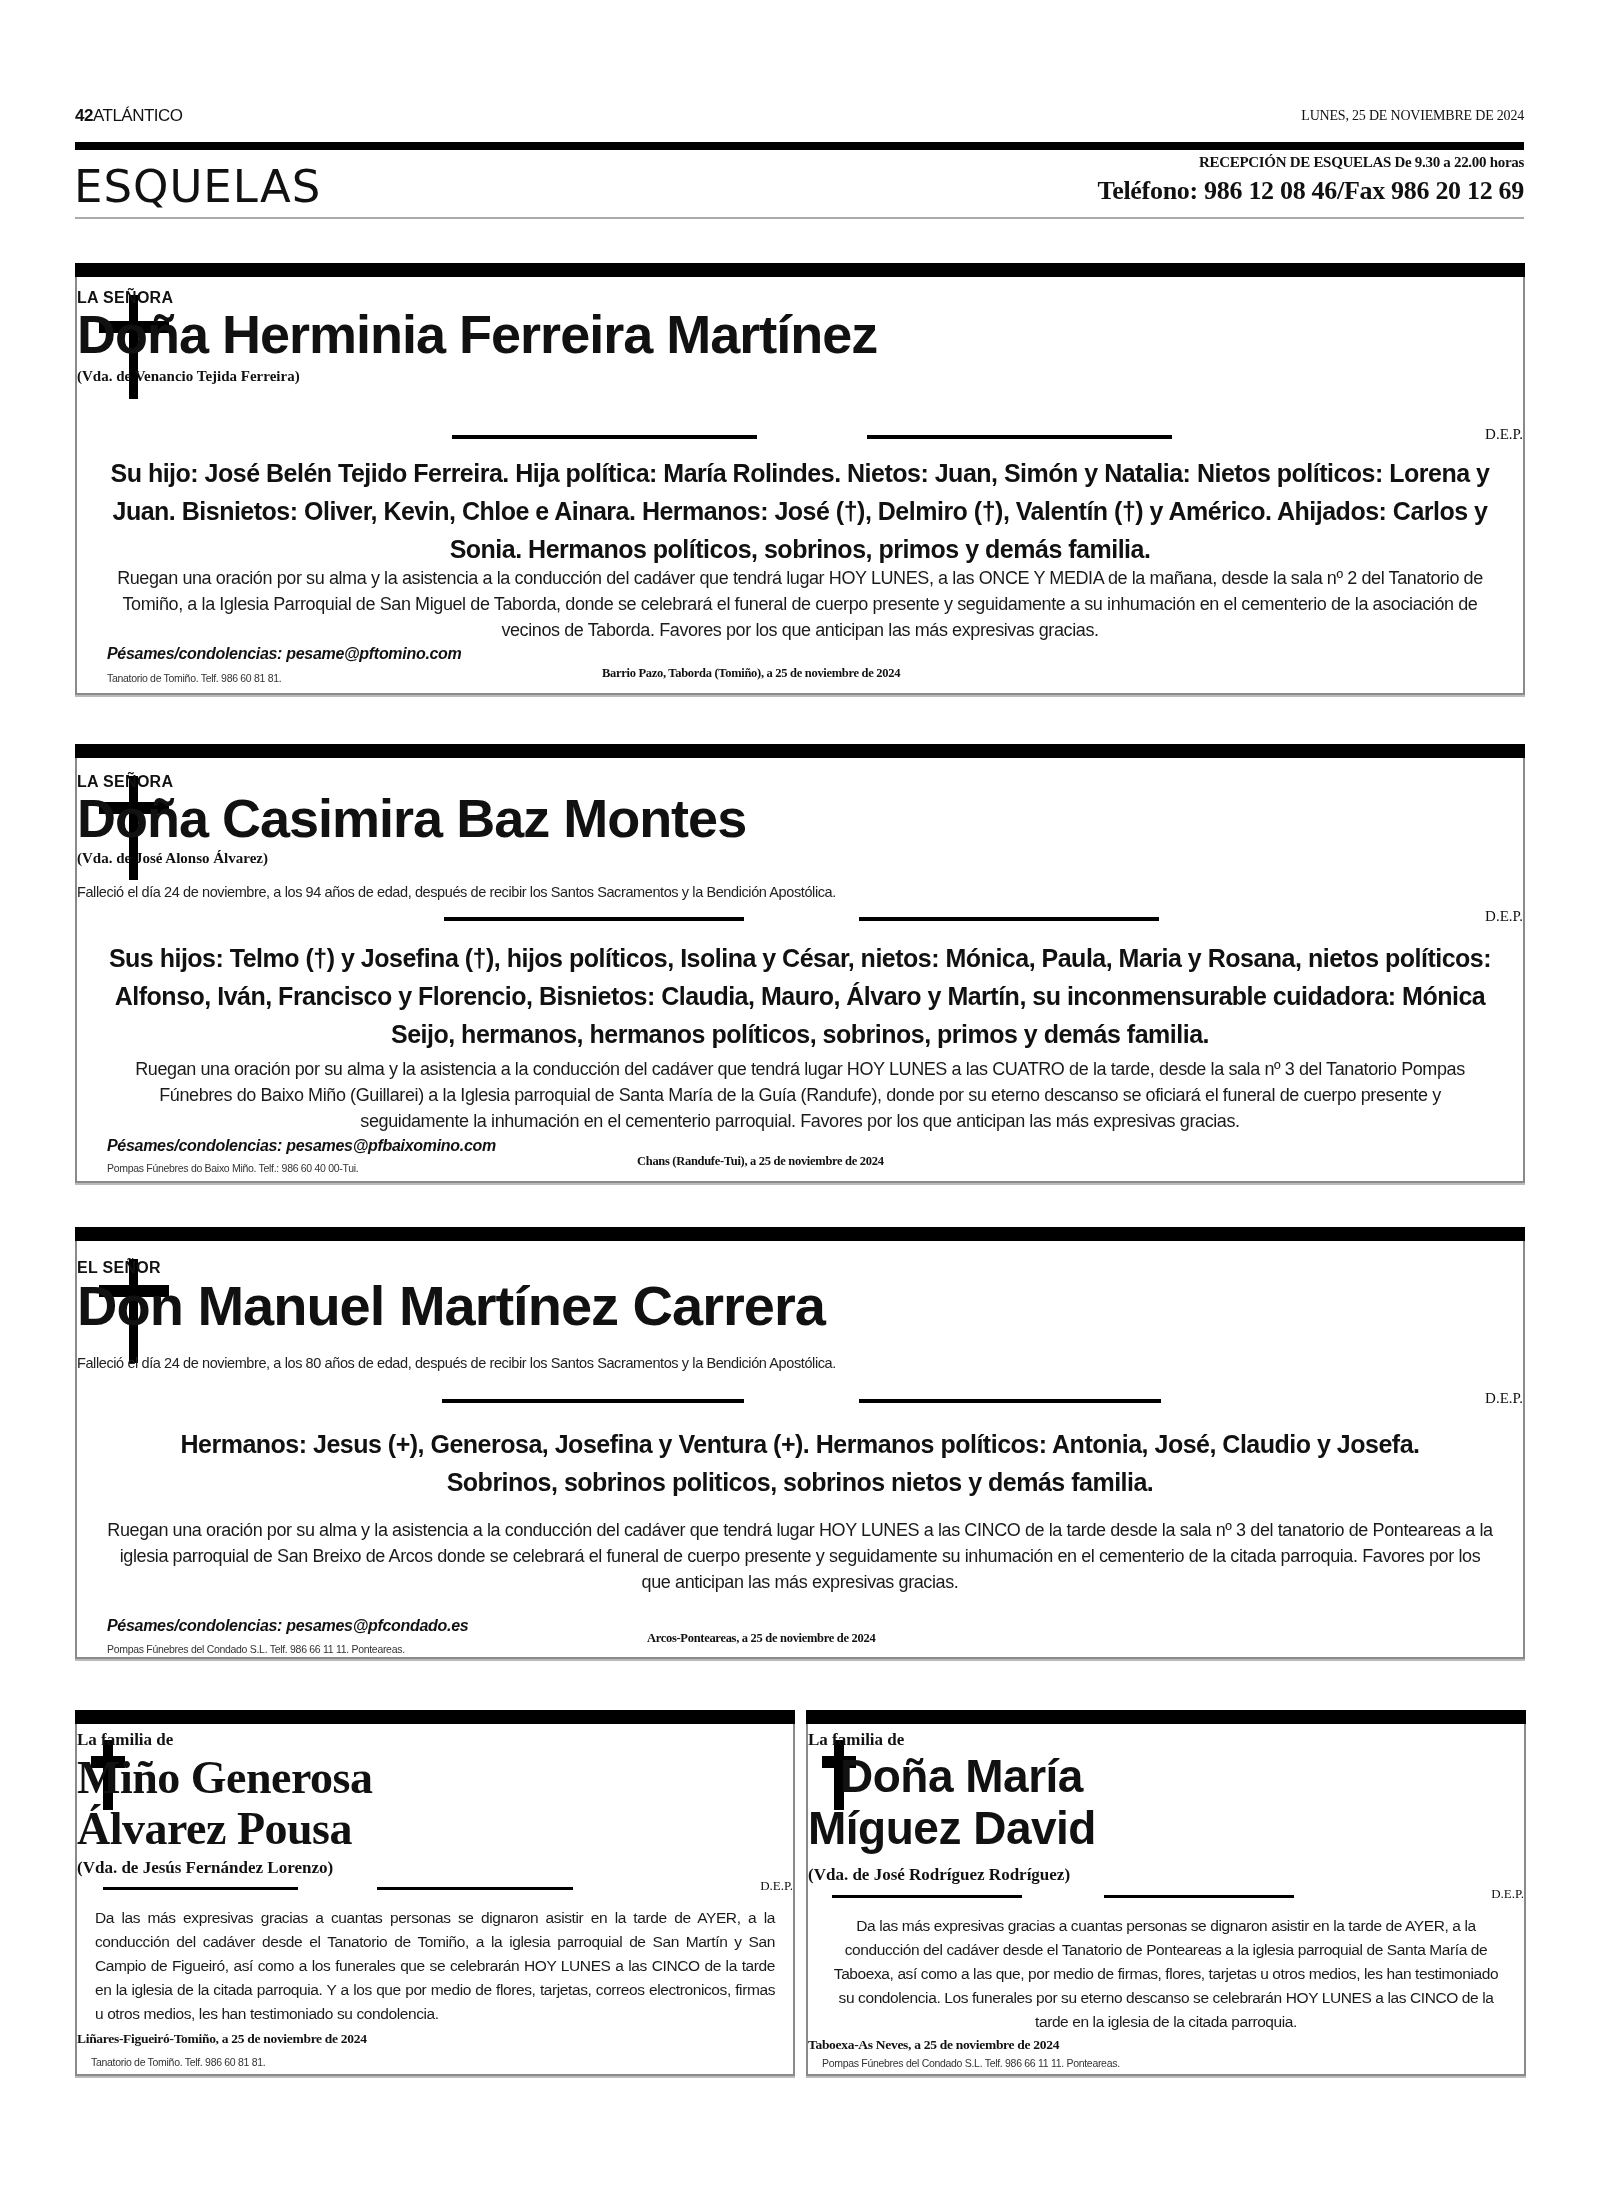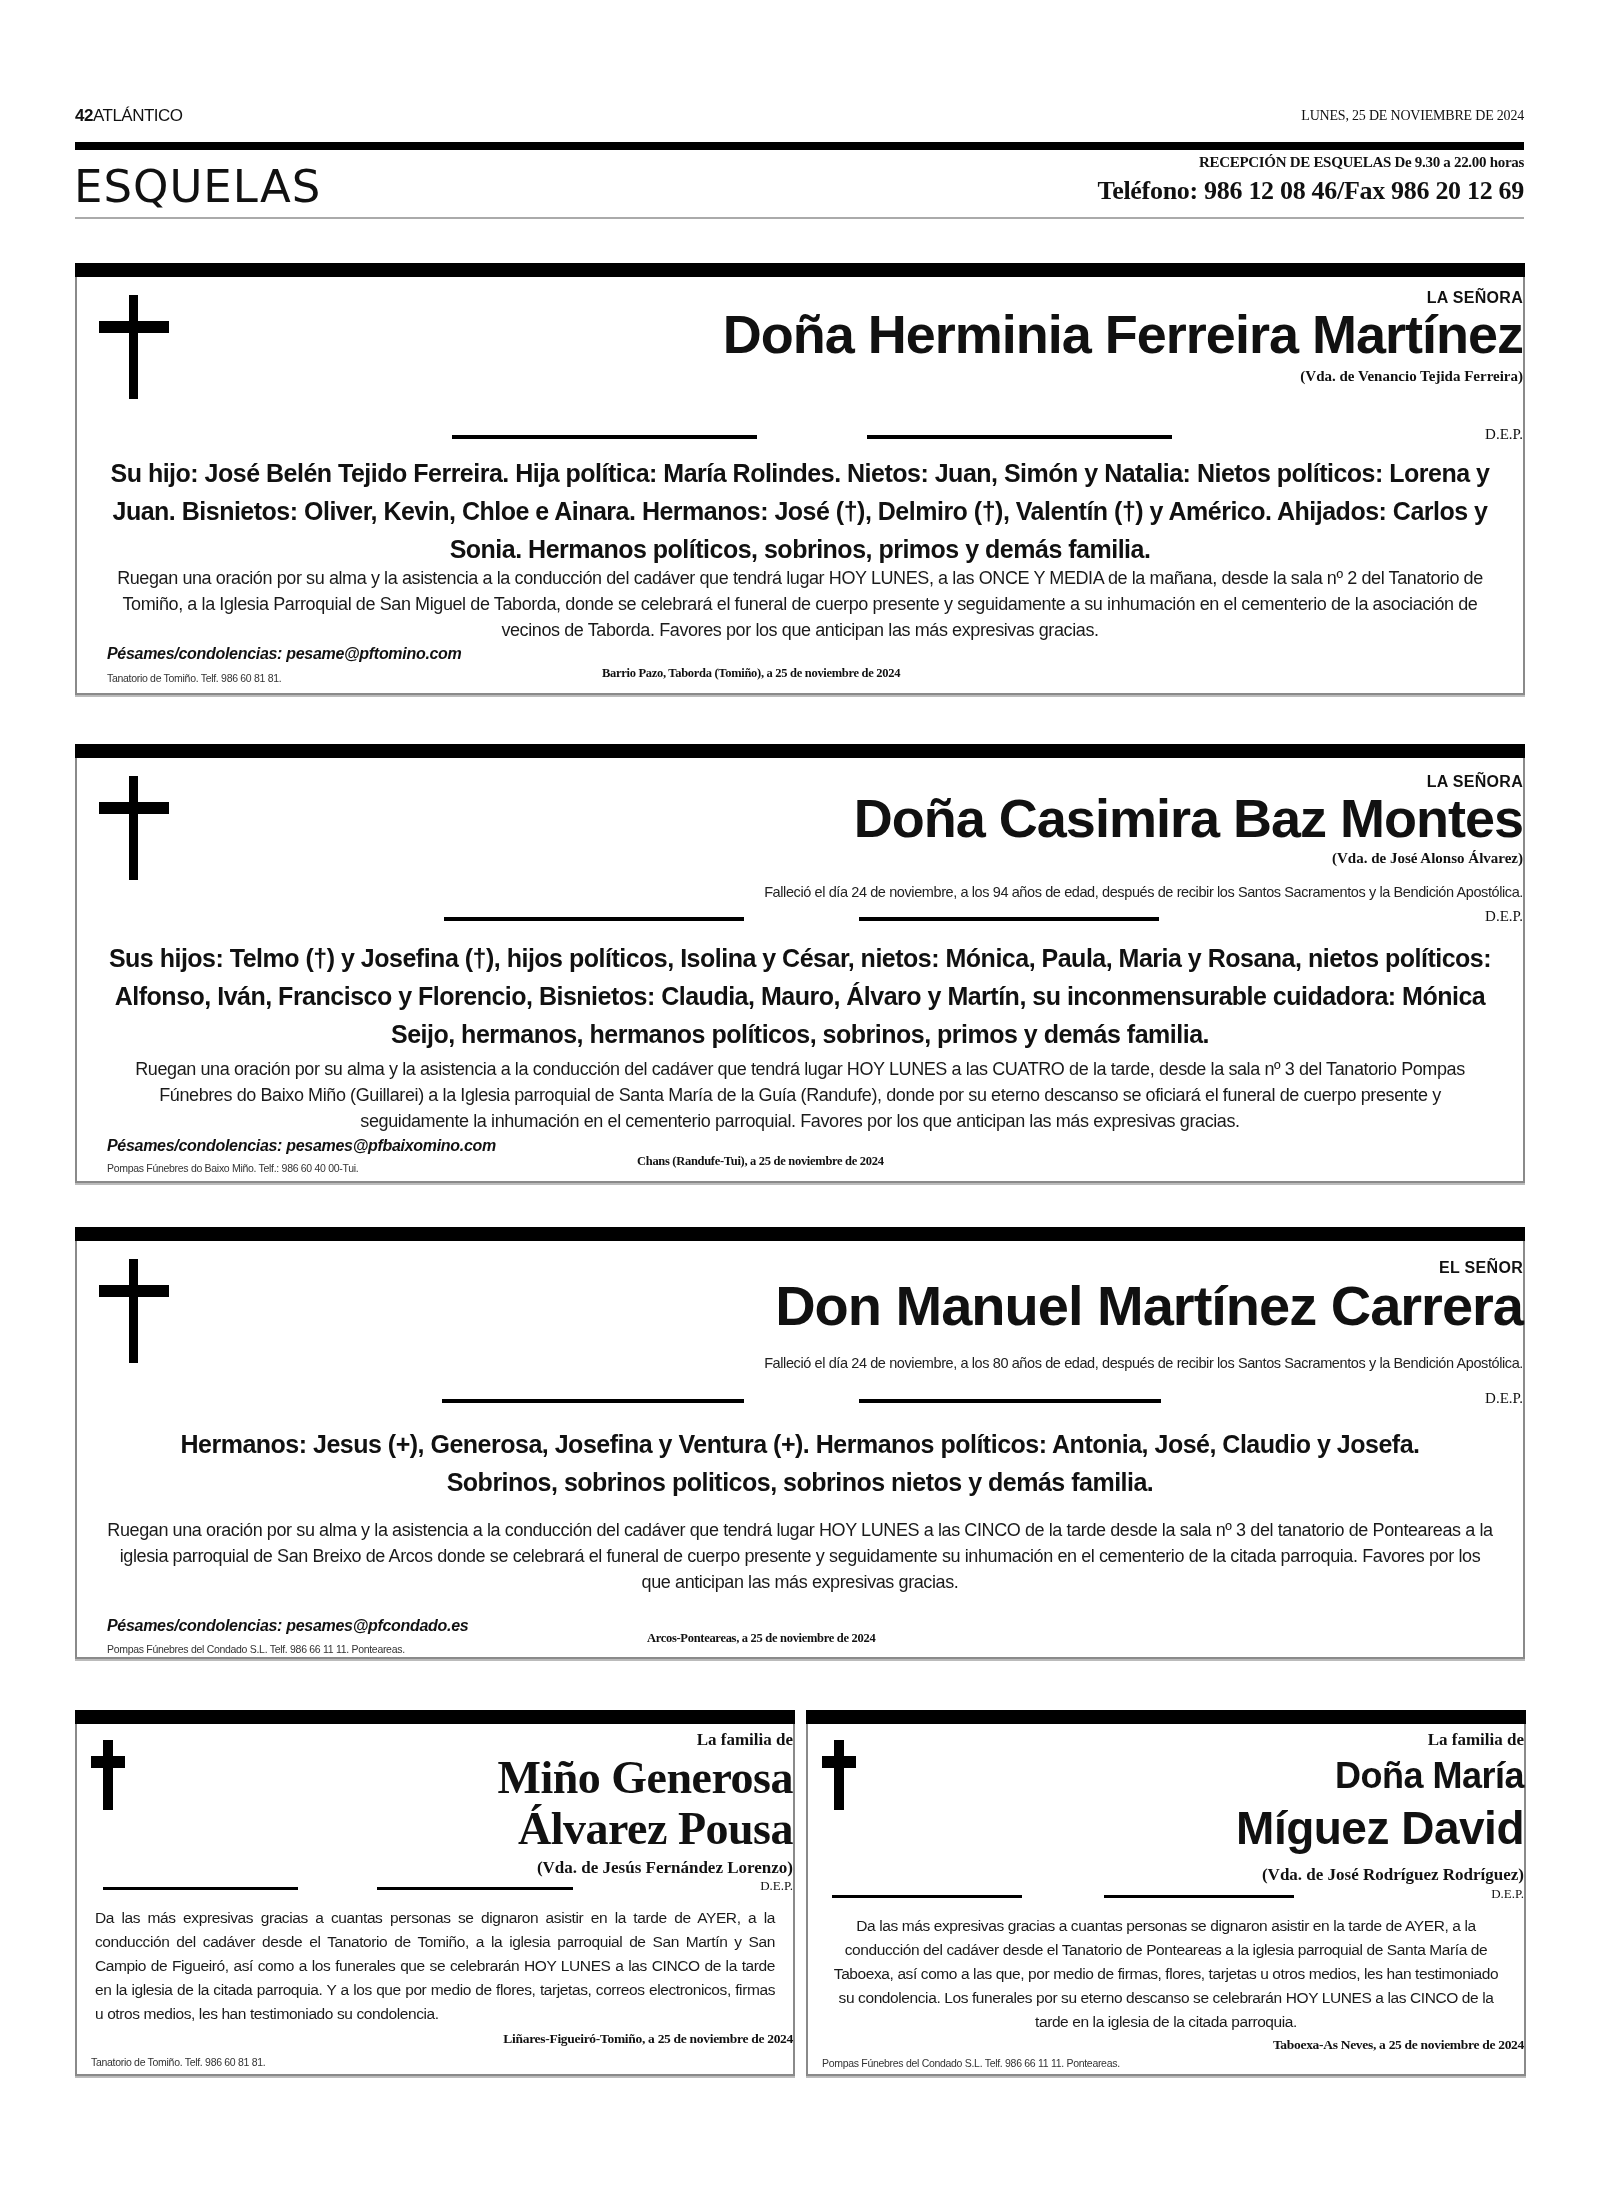--- a/index.html
+++ b/index.html
@@ -15,21 +15,21 @@
   #reception { right:76px; top:154px; font-size:15px; font-weight:bold; font-family:"Liberation Serif", serif; letter-spacing:-0.3px;}
   #phones { right:76px; top:176px; font-size:26px; font-weight:bold; font-family:"Liberation Serif", serif; letter-spacing:-0.3px;}
   #rule-thin { left:75px; width:1449px; top:217px; height:2px; background:#aaa; }
 
   
   .box { position:absolute; border:2px solid #8a8a8a; border-top:none; box-sizing:border-box; background:#fff; box-shadow:0 2px 0 #bbb; }
   .box .topbar { position:absolute; left:-2px; right:-2px; top:0; height:14px; background:#000; }
   .cross { position:absolute; }
   .cross .v { position:absolute; background:#000; }
   .cross .h { position:absolute; background:#000; }
-  .center { position:absolute; left:0; right:0; text-align:right; white-space:nowrap; }
+  .center { position:absolute; left:0; right:0; text-align:left; white-space:nowrap; }
   .title-small { font-size:16px; font-weight:bold; letter-spacing:0.3px; font-family:"Liberation Sans Narrow","Liberation Sans", sans-serif; }
   .name { font-weight:bold; letter-spacing:-1px; font-family:"Liberation Sans", sans-serif; }
   .widow { font-size:15px; font-weight:bold; font-family:"Liberation Serif", serif; }
   .died { font-size:14.5px; font-family:"Liberation Sans", sans-serif; letter-spacing:-0.4px; color:#222; }
   .dep-row { position:absolute; left:0; right:0; height:20px; }
   .dep-row .line { position:absolute; top:9px; height:4px; background:#000; }
   .dep-row .dep { position:absolute; left:0; right:0; text-align:right; font-size:15px; font-family:"Liberation Serif", serif; top:0; }
   .family { position:absolute; left:28px; right:28px; text-align:center; font-weight:bold; font-size:25px; line-height:38px; letter-spacing:-0.5px; }
   .prayer { position:absolute; left:28px; right:28px; text-align:center; font-size:18px; line-height:26px; letter-spacing:-0.4px; color:#1a1a1a; }
   .condolences { position:absolute; left:30px; font-size:16px; font-style:italic; font-weight:bold; letter-spacing:-0.3px; }
@@ -132,21 +132,21 @@
   <div class="funeral-home" style="left:14px; top:346px;">Tanatorio de Tomiño. Telf. 986 60 81 81.</div>
 </div>
 
 <div class="box" style="left:806px; top:1710px; width:720px; height:366px;">
   <div class="topbar"></div>
   <div class="cross" style="left:14px; top:30px; width:34px; height:70px;">
     <div class="v" style="left:12px; top:0; width:10px; height:70px;"></div>
     <div class="h" style="left:0; top:16px; width:34px; height:12px;"></div>
   </div>
   <div class="center" style="top:20px; font-size:17px; font-weight:bold; font-family:'Liberation Serif', serif;">La familia de</div>
-  <div class="center name" style="top:40px; font-size:36px; line-height:52px; letter-spacing:-0.5px;">Doña María</div>
+  <div class="center name" style="top:40px; font-size:46px; line-height:52px; letter-spacing:-0.5px;padding-left:32px;">Doña María</div>
   <div class="center name" style="top:92px; font-size:46px; line-height:52px; letter-spacing:-0.5px;">Míguez David</div>
   <div class="center widow" style="top:155px; font-size:17px;">(Vda. de José Rodríguez Rodríguez)</div>
   <div class="dep-row" style="top:176px;">
     <div class="line" style="left:24px; width:190px; height:3px;"></div>
     <div class="dep" style="font-size:13px;">D.E.P.</div>
     <div class="line" style="left:296px; width:190px; height:3px;"></div>
   </div>
   <div class="thanks" style="top:204px; text-align:center;">Da las más expresivas gracias a cuantas personas se dignaron asistir en la tarde de AYER, a la conducción del cadáver desde el Tanatorio de Ponteareas a la iglesia parroquial de Santa María de Taboexa, así como a las que, por medio de firmas, flores, tarjetas u otros medios, les han testimoniado su condolencia. Los funerales por su eterno descanso se celebrarán HOY LUNES a las CINCO de la tarde en la iglesia de la citada parroquia.</div>
   <div class="center place-date" style="top:327px; font-size:13.5px;">Taboexa-As Neves, a 25 de noviembre de 2024</div>
   <div class="funeral-home" style="left:14px; top:347px;">Pompas Fúnebres del Condado S.L. Telf. 986 66 11 11. Ponteareas.</div>

